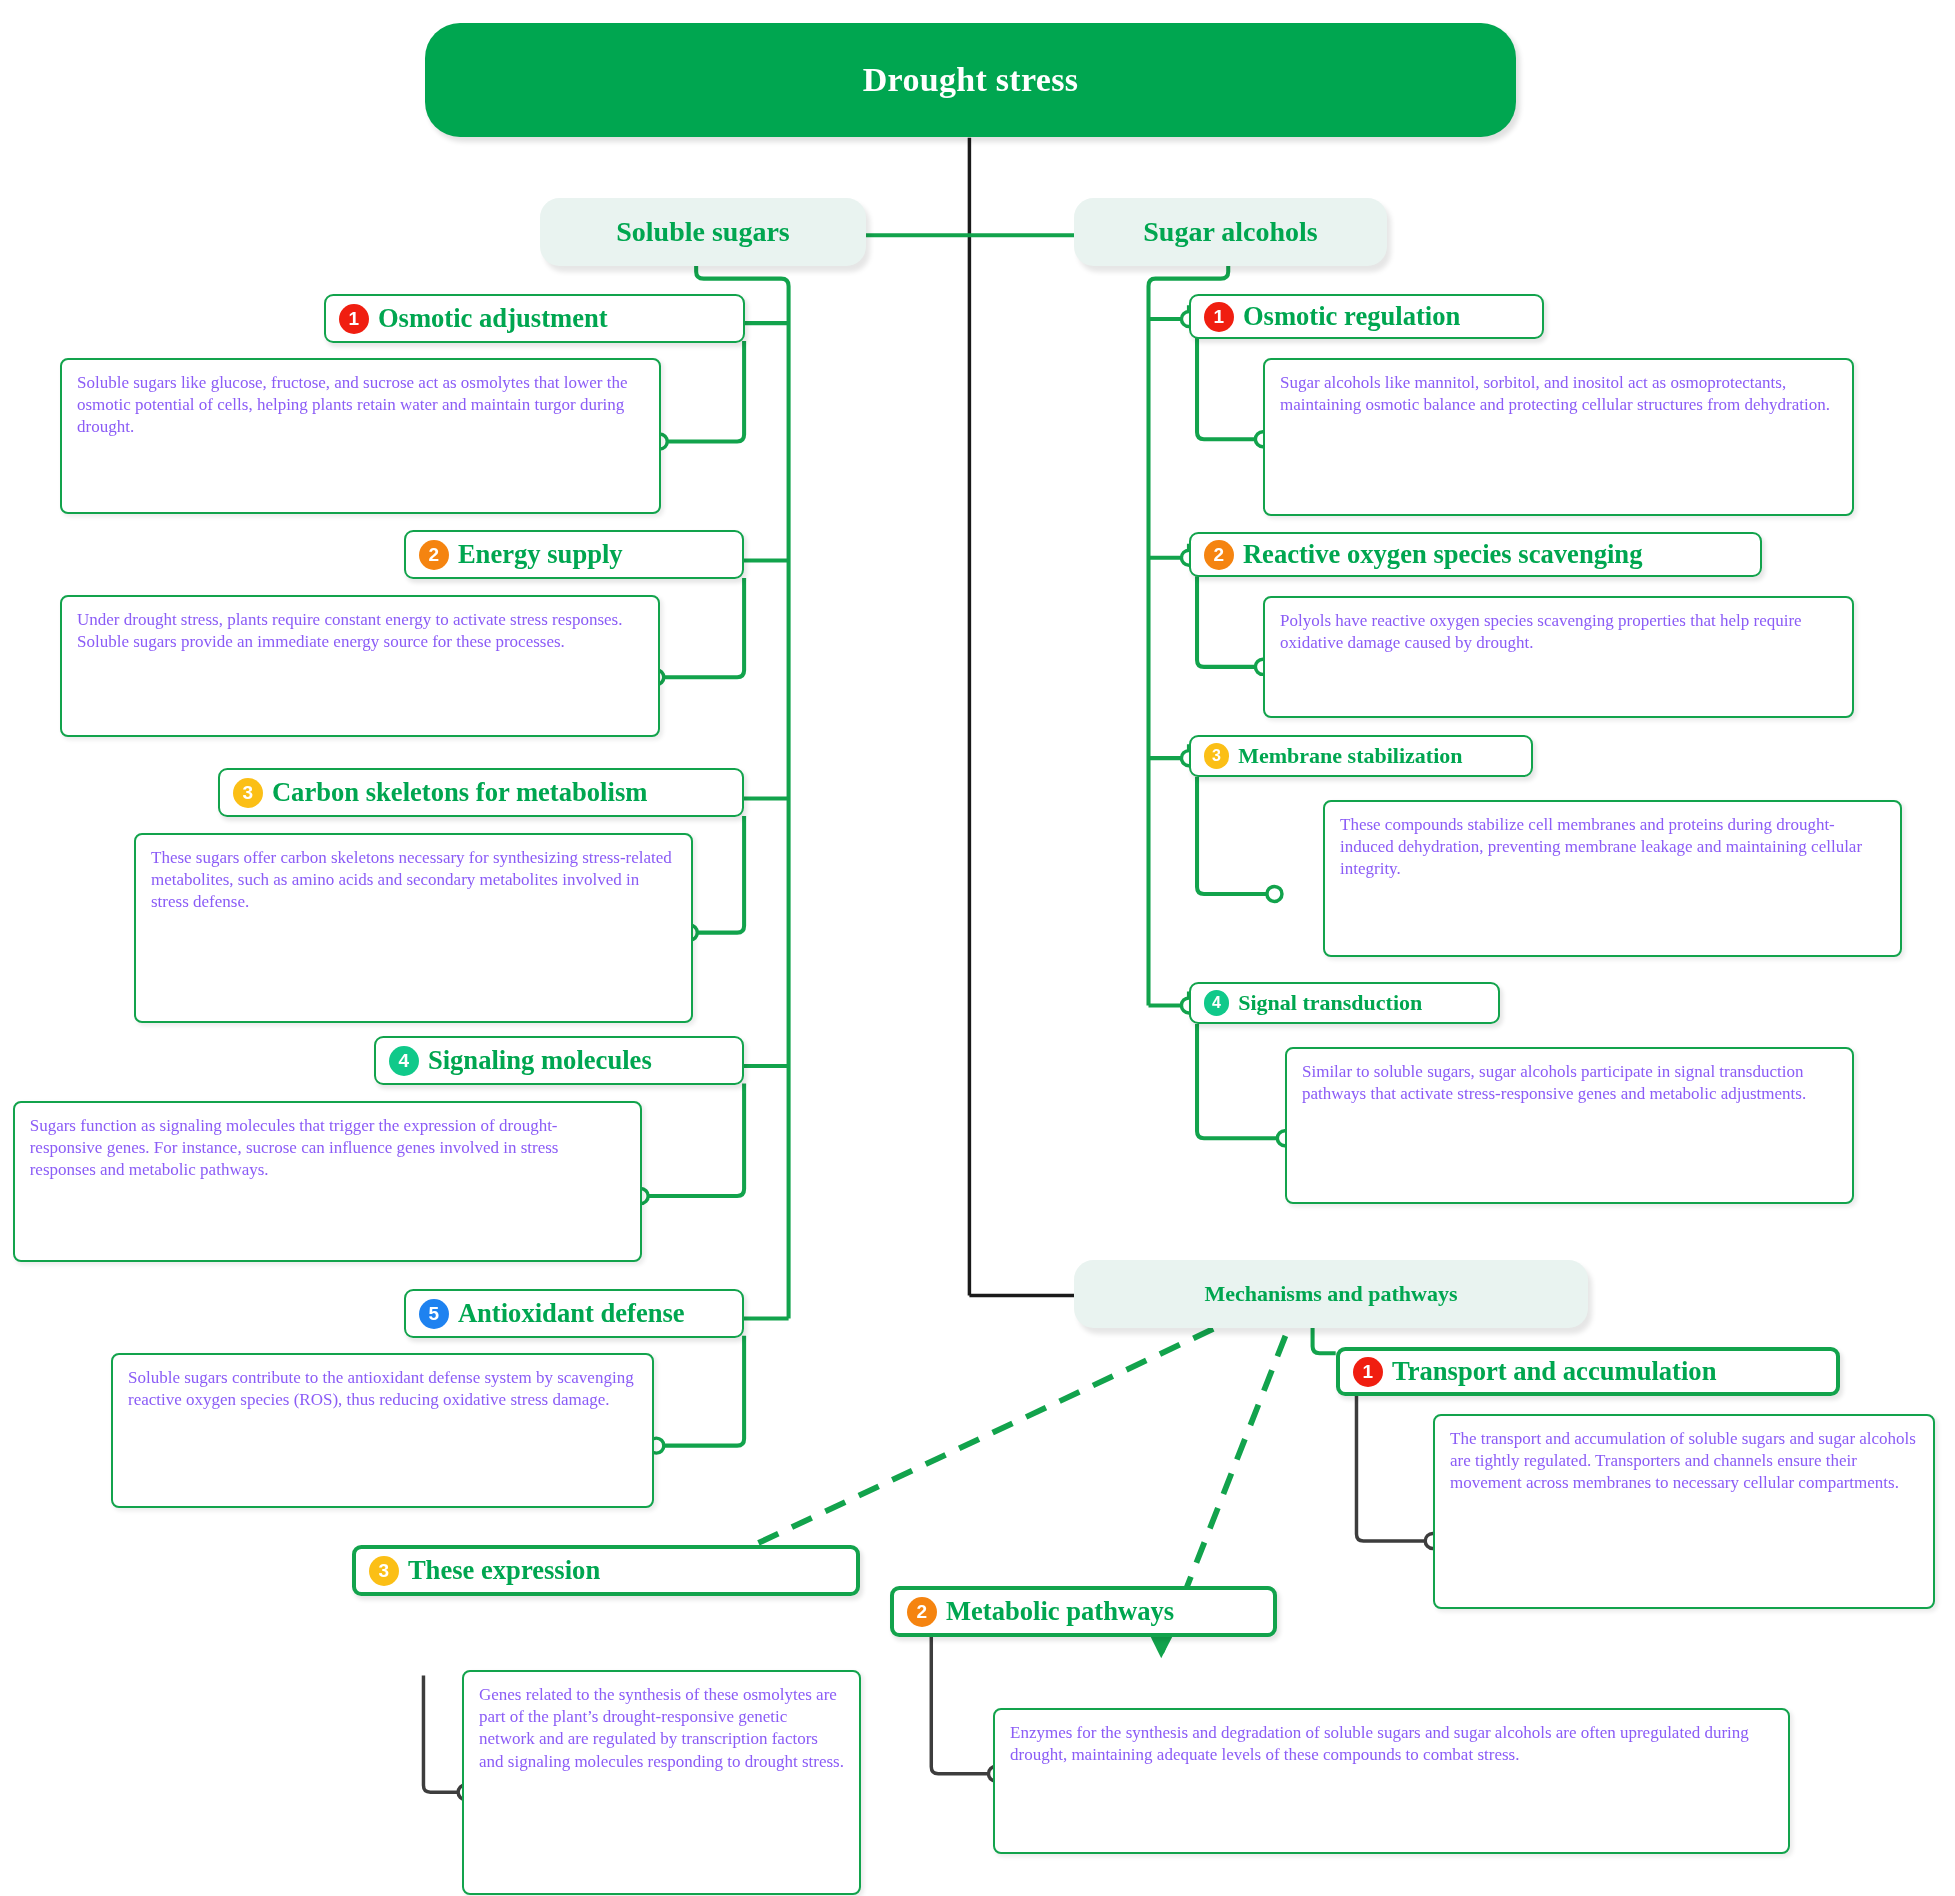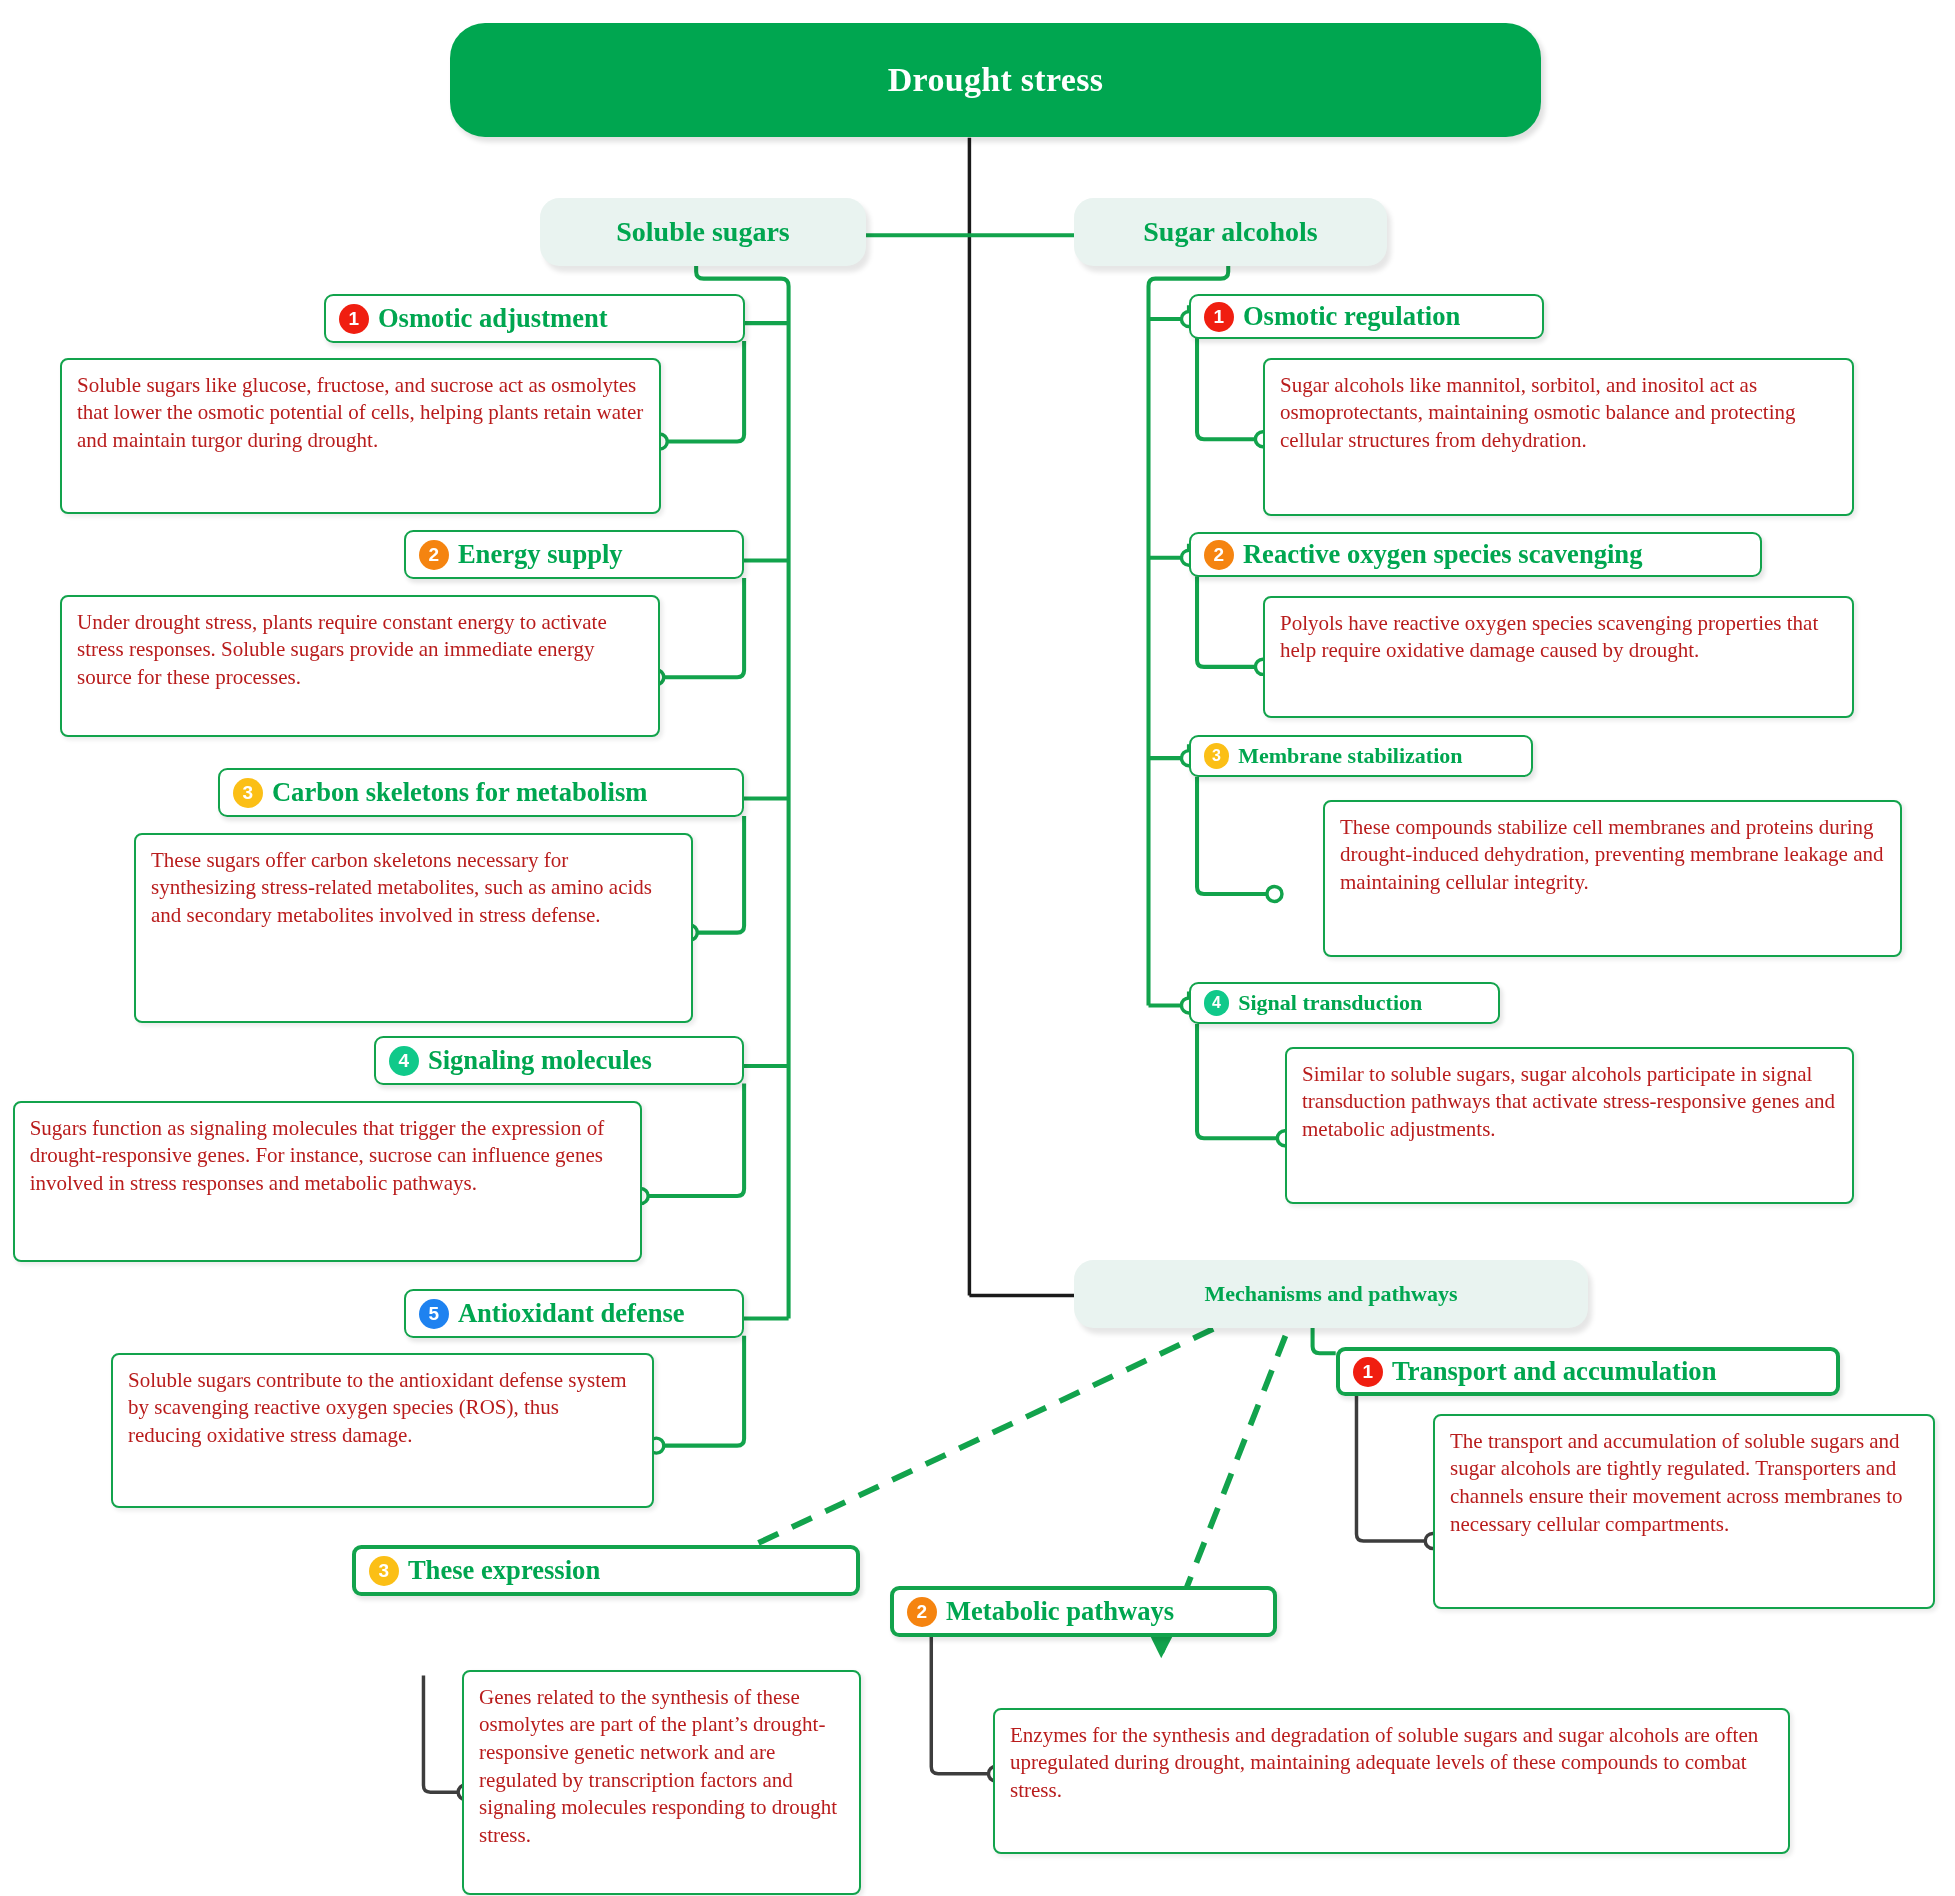--- a/index.html
+++ b/index.html
@@ -36,21 +36,21 @@
     font-family:"Liberation Sans",sans-serif;
     flex:0 0 auto;margin-right:9.2px;
   }
   .topic .tlabel{color:#00A650;font-weight:bold;white-space:nowrap;}
 
   
   .desc{
     position:absolute;background:#ffffff;border:2.3px solid #12A34C;
     border-radius:8px;box-sizing:border-box;
     padding:11.6px 15px 10.4px 15px;
-    color:#b91c1c;font-size:21px;line-height:1.32;
+    color:#8b5cf6;font-size:17px;line-height:1.32;
     box-shadow:2.3px 2.9px 4px rgba(0,0,0,.08);
   }
 
   .t-lg .tlabel{font-size:26.6px;}
   .t-lg .badge{width:30px;height:30px;line-height:30px;font-size:19px;}
   .t-sm .tlabel{font-size:22px;}
   .t-sm .badge{width:25.4px;height:25.4px;line-height:25.4px;font-size:16px;}
 </style>
 </head>
 <body>
@@ -120,21 +120,21 @@
     </g>
 
     <g fill="none" stroke="#12A34C" stroke-width="10" stroke-dasharray="38 26">
       <path d="M2100,2300 L1250,2700"></path>
       <path d="M2225,2312 L2010,2860"></path>
     </g>
     <polygon points="1250,2700 1318,2682 1300,2735" fill="#12A34C"></polygon>
     <polygon points="2010,2870 1978,2805 2040,2812" fill="#12A34C"></polygon>
   </svg>
 
-  <div class="root-node" style="left:450px;top:23px;width:1091px;height:114px;">
+  <div class="root-node" style="left:425px;top:23px;width:1091px;height:114px;">
     <span>Drought stress</span>
   </div>
 
   <div class="cat-node" style="left:540px;top:198px;width:326px;height:68px;">
     <span>Soluble sugars</span>
   </div>
 
   <div class="cat-node" style="left:1074px;top:198px;width:313px;height:68px;">
     <span>Sugar alcohols</span>
   </div>

